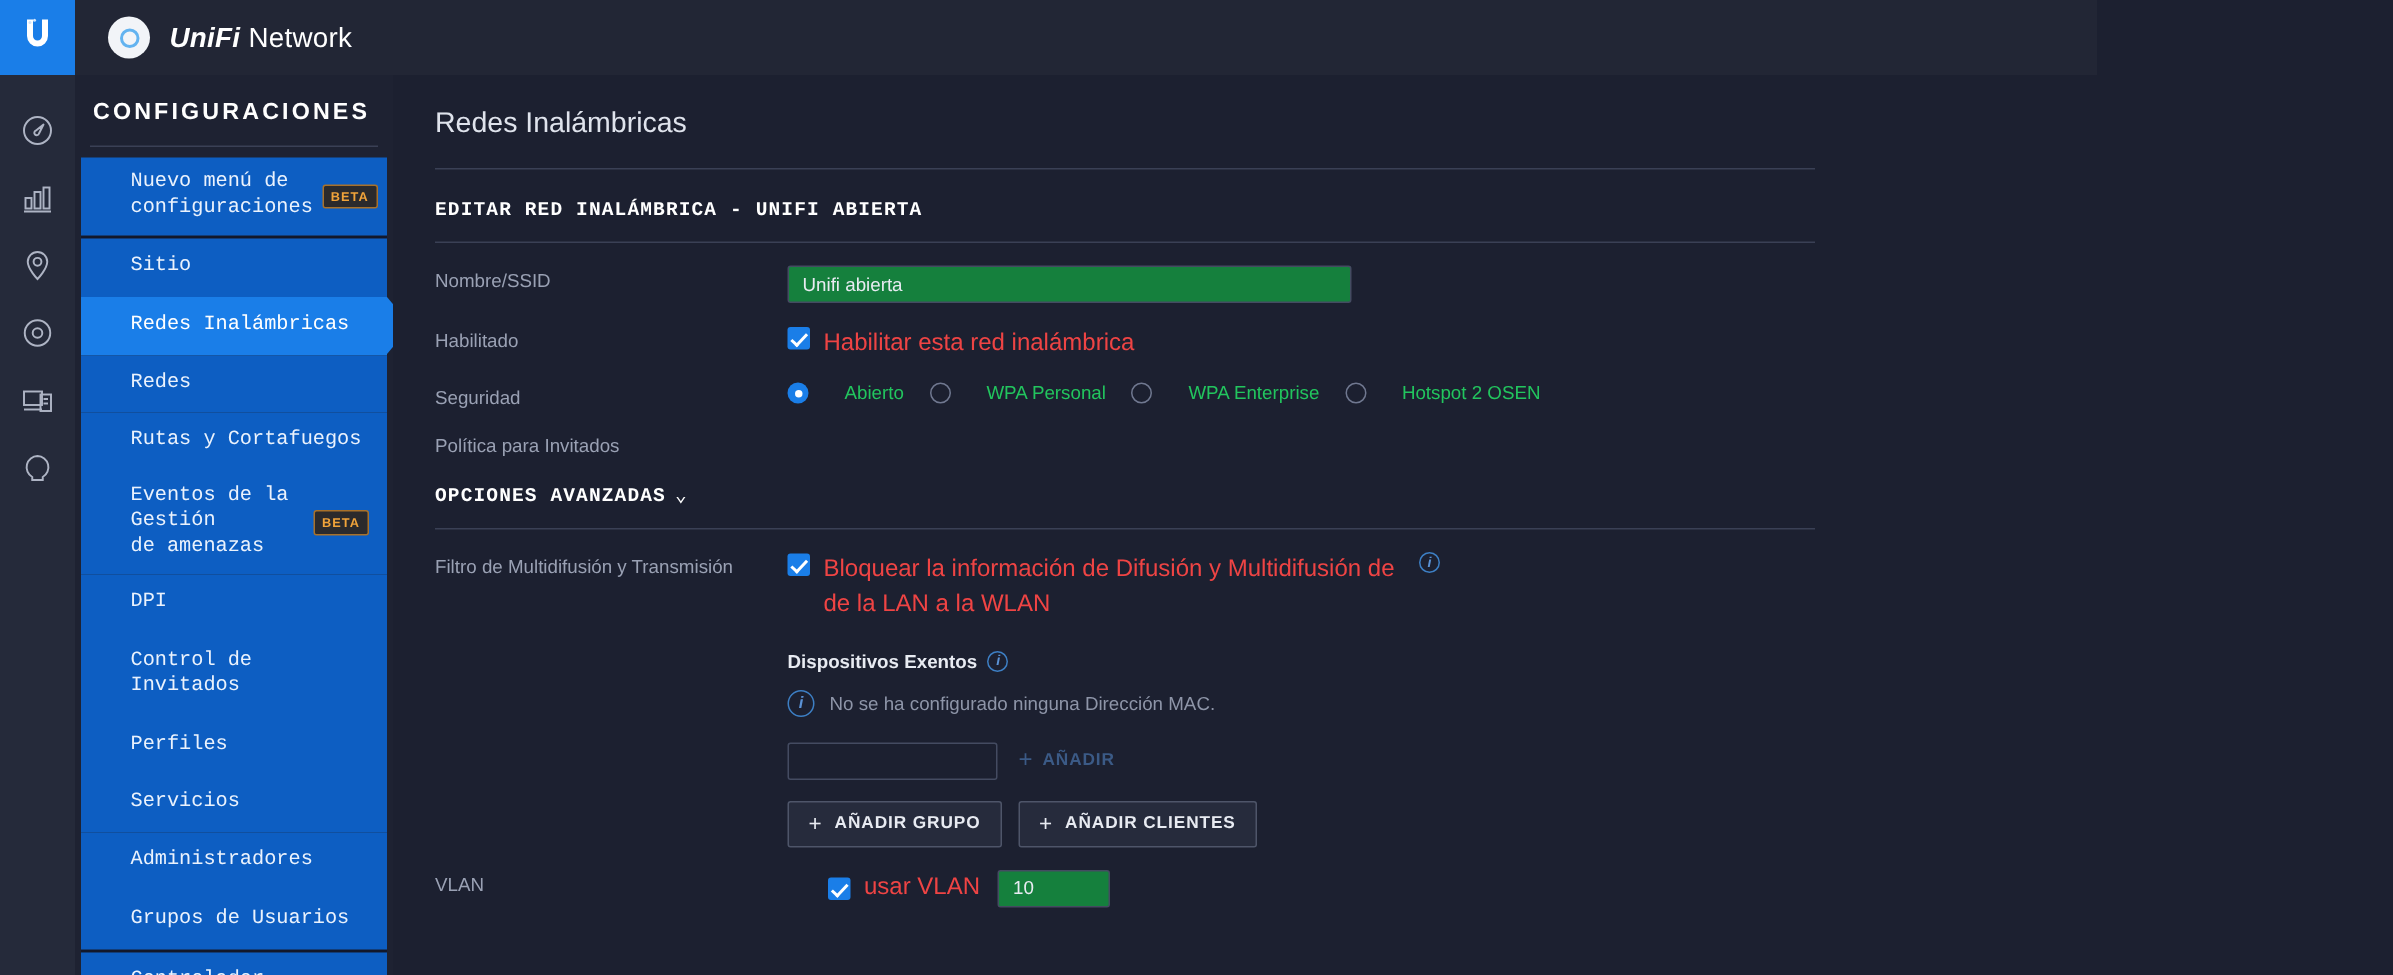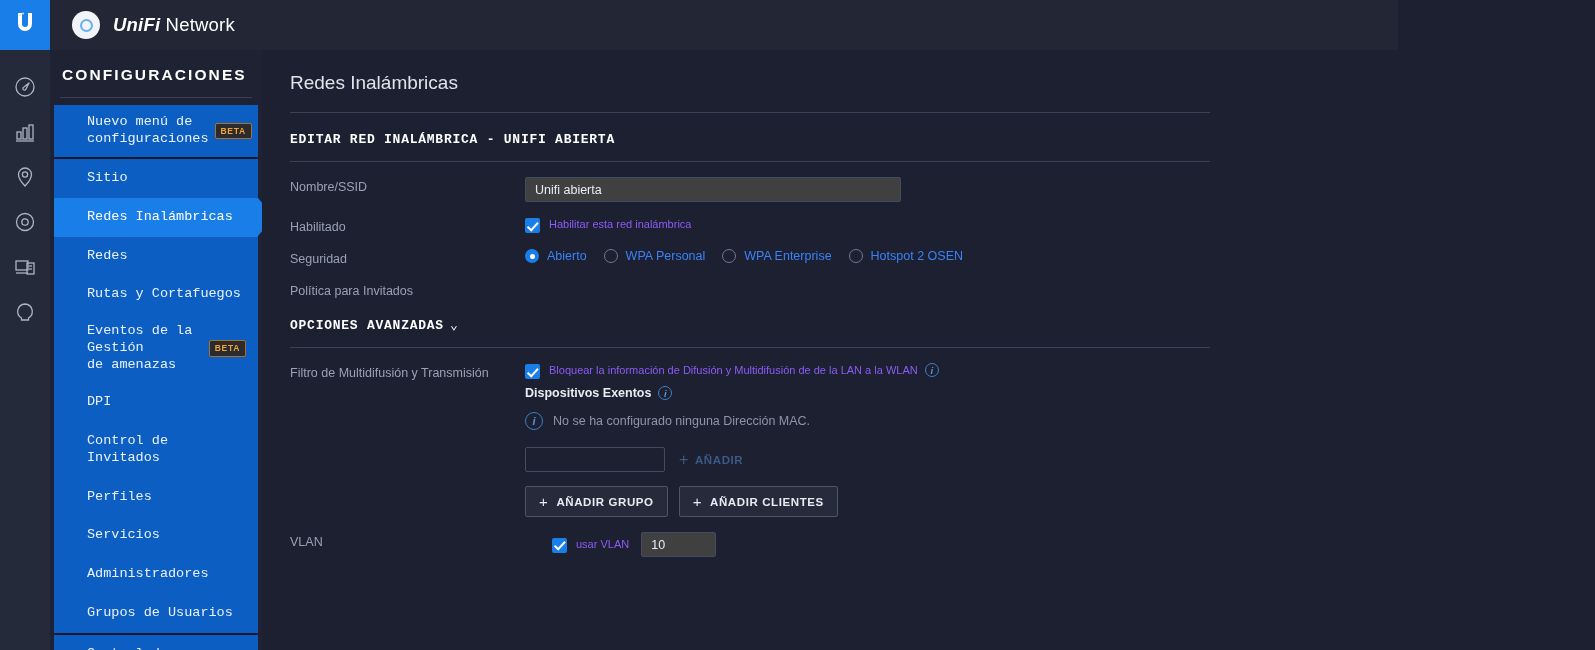--- a/index.html
+++ b/index.html
@@ -108,67 +108,67 @@
   .hr2 { height: 1px; background: #3a4055; width: 920px; margin-top: 14px; }
 
   .row { display: flex; align-items: flex-start; margin-top: 15px; }
   .row-label {
     width: 235px; flex: 0 0 235px;
     color: #9aa1b4; font-size: 12.5px; padding-top: 3px;
   }
   .row-field { flex: 1; min-width: 0; }
 
   .text-input {
-    background: #404040; border: 1px solid #444b61; border-radius: 2px;
+    background: #15803d; border: 1px solid #444b61; border-radius: 2px;
     color: #e8ebf2; font-size: 12.5px; padding: 5px 9px;
     width: 376px; height: 25px; font-family: "Liberation Sans", sans-serif;
   }
   .text-input.small { width: 75px; }
   .text-input.blank { width: 140px; background: #1c2030; }
 
   .cbline { display: flex; align-items: flex-start; }
   .cb {
     width: 15px; height: 15px; border-radius: 2px; flex: 0 0 15px;
     background: #1a7ee8; position: relative; margin-top: 1px;
   }
   .cb.off { background: transparent; border: 1px solid #596078; }
   .cb.on::after {
     content: ""; position: absolute; left: 5px; top: 1.5px;
     width: 4px; height: 8.5px; border: solid #ffffff;
     border-width: 0 2px 2px 0; transform: rotate(43deg);
   }
-  .cb-text { color: #8b5cf6; font-size: 11px; margin-left: 9px; line-height: 1.45; max-width: 390px; }
+  .cb-text { color: #ef4444; font-size: 16px; margin-left: 9px; line-height: 1.45; max-width: 390px; }
 
   .radios { display: flex; align-items: center; }
   .radio { display: flex; align-items: center; margin-right: 17px; }
   .rb {
     width: 14px; height: 14px; border-radius: 50%;
     border: 1px solid #6b melhor; position: relative; flex: 0 0 14px;
   }
   .rb.off { border: 1px solid #707890; }
   .rb.on { border: none; background: #1a7ee8; }
   .rb.on::after {
     content: ""; position: absolute; left: 4.5px; top: 4.5px;
     width: 5px; height: 5px; border-radius: 50%; background: #ffffff;
   }
-  .rb-text { color: #3b82f6; font-size: 12.5px; margin-left: 8px; white-space: nowrap; text-align: right; }
+  .rb-text { color: #22c55e; font-size: 12.5px; margin-left: 24px; white-space: nowrap; text-align: right; }
 
   .info-ico {
     width: 14px; height: 14px; border-radius: 50%;
     border: 1px solid #3d7fc4; color: #5b93d6;
     font-size: 9.5px; font-weight: 700; font-style: italic;
     display: inline-flex; align-items: center; justify-content: center;
     margin-left: 7px; flex: 0 0 14px;
   }
   .info-ico.big {
     width: 18px; height: 18px; border: 1.5px solid #3d7fc4; font-size: 11px; margin-left: 0;
     flex: 0 0 18px;
   }
 
-  .sub-head { display: flex; align-items: center; margin-top: 7px; }
+  .sub-head { display: flex; align-items: center; margin-top: 19px; }
   .sub-head-txt { color: #e8ebf2; font-size: 12.5px; font-weight: 700; }
   .mac-note { display: flex; align-items: center; margin-top: 12px; }
   .mac-note-txt { color: #8e95a8; font-size: 12.5px; margin-left: 10px; }
 
   .add-row { display: flex; align-items: center; margin-top: 17px; }
   .add-link {
     color: #3b5a86; font-size: 11.5px; font-weight: 700; letter-spacing: .6px;
     margin-left: 14px; display: flex; align-items: center;
   }
   .add-link .plus { font-size: 16px; font-weight: 400; margin-right: 6px; }

